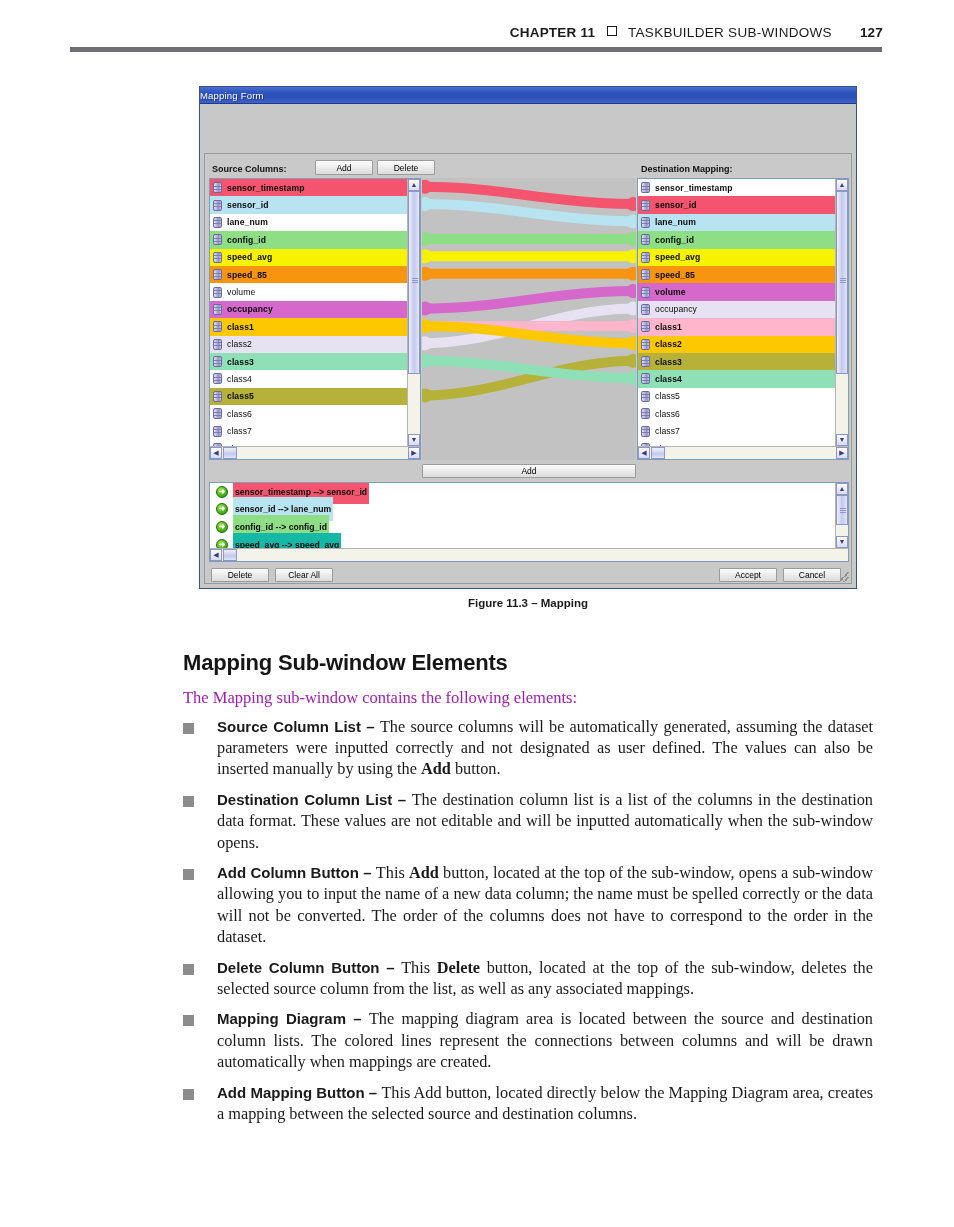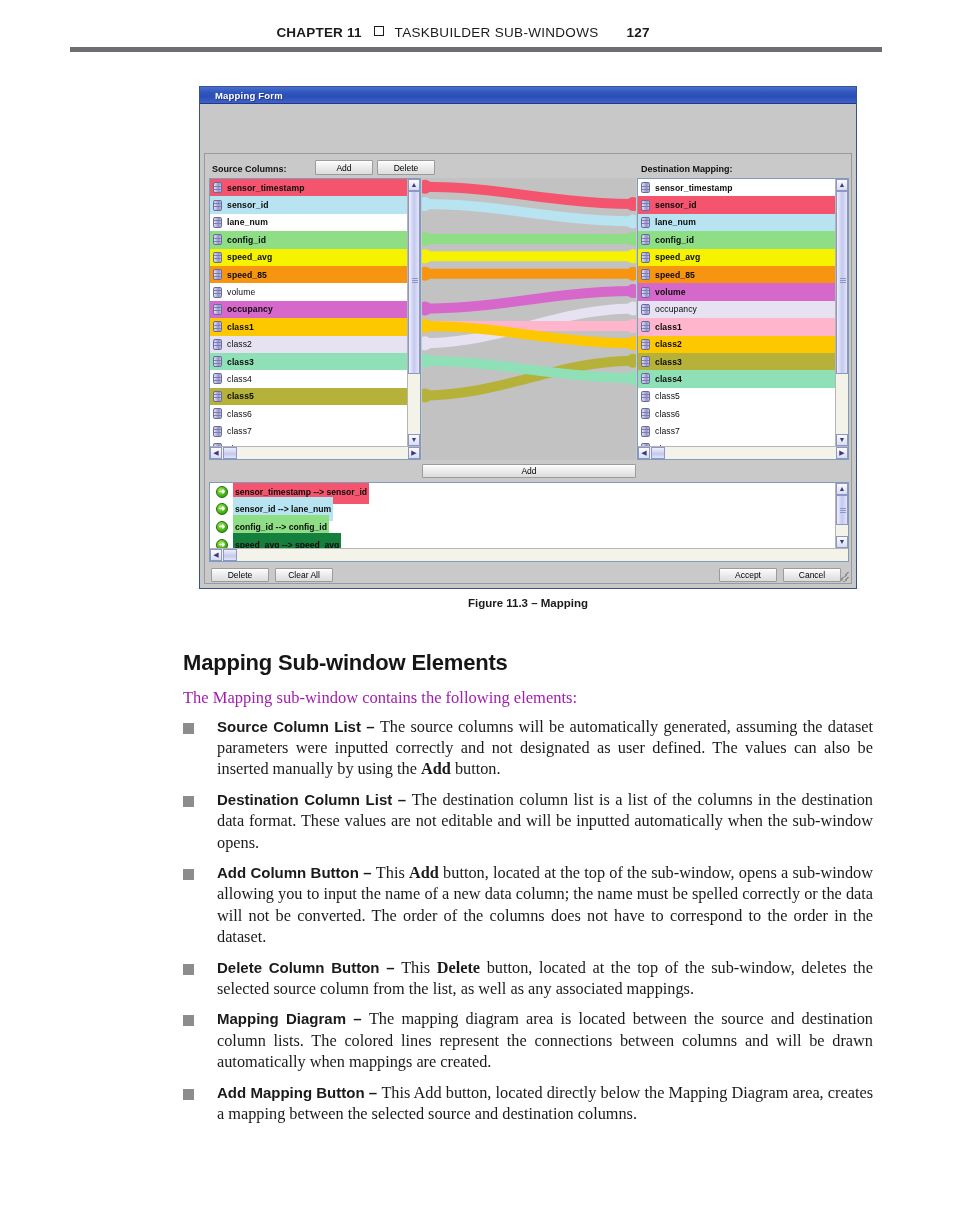--- a/index.html
+++ b/index.html
@@ -3,22 +3,22 @@
 <meta charset="utf-8">
 <style>
   html,body{margin:0;padding:0;}
   body{
     width:954px;height:1227px;background:#ffffff;
     font-family:"Liberation Serif",serif;
     color:#1a1a1a;position:relative;overflow:hidden;
   }
   
   .page-header{
-    position:absolute;left:56px;top:25px;width:814px;
-    text-align:center;
+    position:absolute;left:69px;top:25px;width:814px;
+    text-align:right;
   }
   .rh-line{
     font-family:"Liberation Sans",sans-serif;
     font-size:13.5px;letter-spacing:.2px;color:#1b1b1b;
     white-space:nowrap;
   }
   .rh-chapter{font-weight:bold;}
   .rh-box{
     display:inline-block;width:8px;height:8px;
     border:1.4px solid #1b1b1b;margin:0 7px 0 8px;vertical-align:1px;
@@ -40,24 +40,23 @@
   }
   .win-title{
     height:17px;
     background:linear-gradient(to bottom,#4a6fd0 0%,#2f55bd 35%,#2a4fb8 60%,#4061c6 100%);
     border-bottom:1px solid #1e3a8a;
     display:flex;align-items:center;
     box-sizing:border-box;
   }
   .win-title-text{
     font-family:"Liberation Sans",sans-serif;
-    font-size:9.5px;font-weight:bold;color:#ffffff;
+    font-size:9.5px;font-weight:normal;color:#ffffff;
     letter-spacing:.2px;
     text-shadow:1px 1px 0 rgba(0,0,0,.35);
-    margin-left:15px;
   }
   .win-body{
     position:absolute;left:4px;right:4px;top:21px;bottom:4px;
     background:#c9c9c9;
     border:1px solid #9a9a9a;
     box-sizing:border-box;
     margin-top:45px;
   }
 
   
@@ -542,21 +541,21 @@
             <div class="map-row">
               <span class="arrow-icon">➜</span>
               <span class="map-txt" style="background: rgb(183, 228, 240);">sensor_id  --&gt;  lane_num</span>
             </div>
             <div class="map-row">
               <span class="arrow-icon">➜</span>
               <span class="map-txt" style="background: rgb(142, 222, 134);">config_id  --&gt;  config_id</span>
             </div>
             <div class="map-row">
               <span class="arrow-icon">➜</span>
-              <span class="map-txt" style="background: #15803d;">speed_avg  --&gt;  speed_avg</span>
+              <span class="map-txt" style="background: #14b8a6;">speed_avg  --&gt;  speed_avg</span>
             </div>
           </div>
         <div class="vsb">
           <div class="sb-arrow sb-up">▲</div>
           <div class="sb-thumb" style="top:12px;height:30px;">
             <div class="sb-grip" style="top:12px;"></div>
           </div>
           <div class="sb-arrow sb-down">▼</div>
         </div>
         <div class="hsb">

